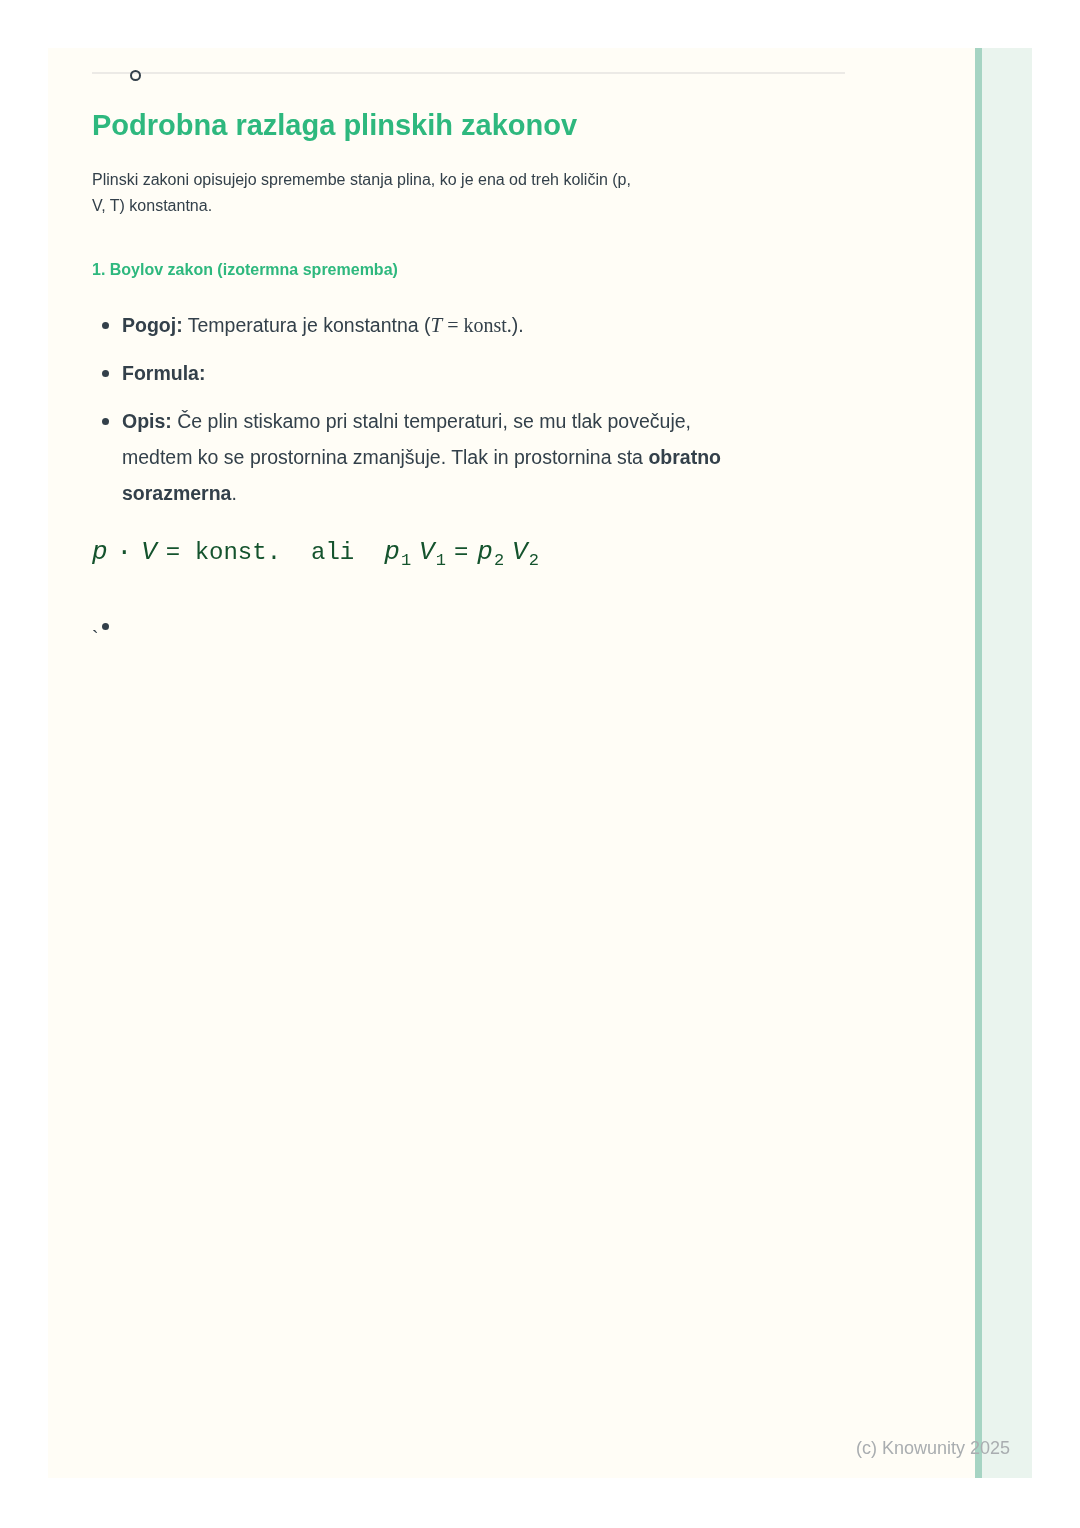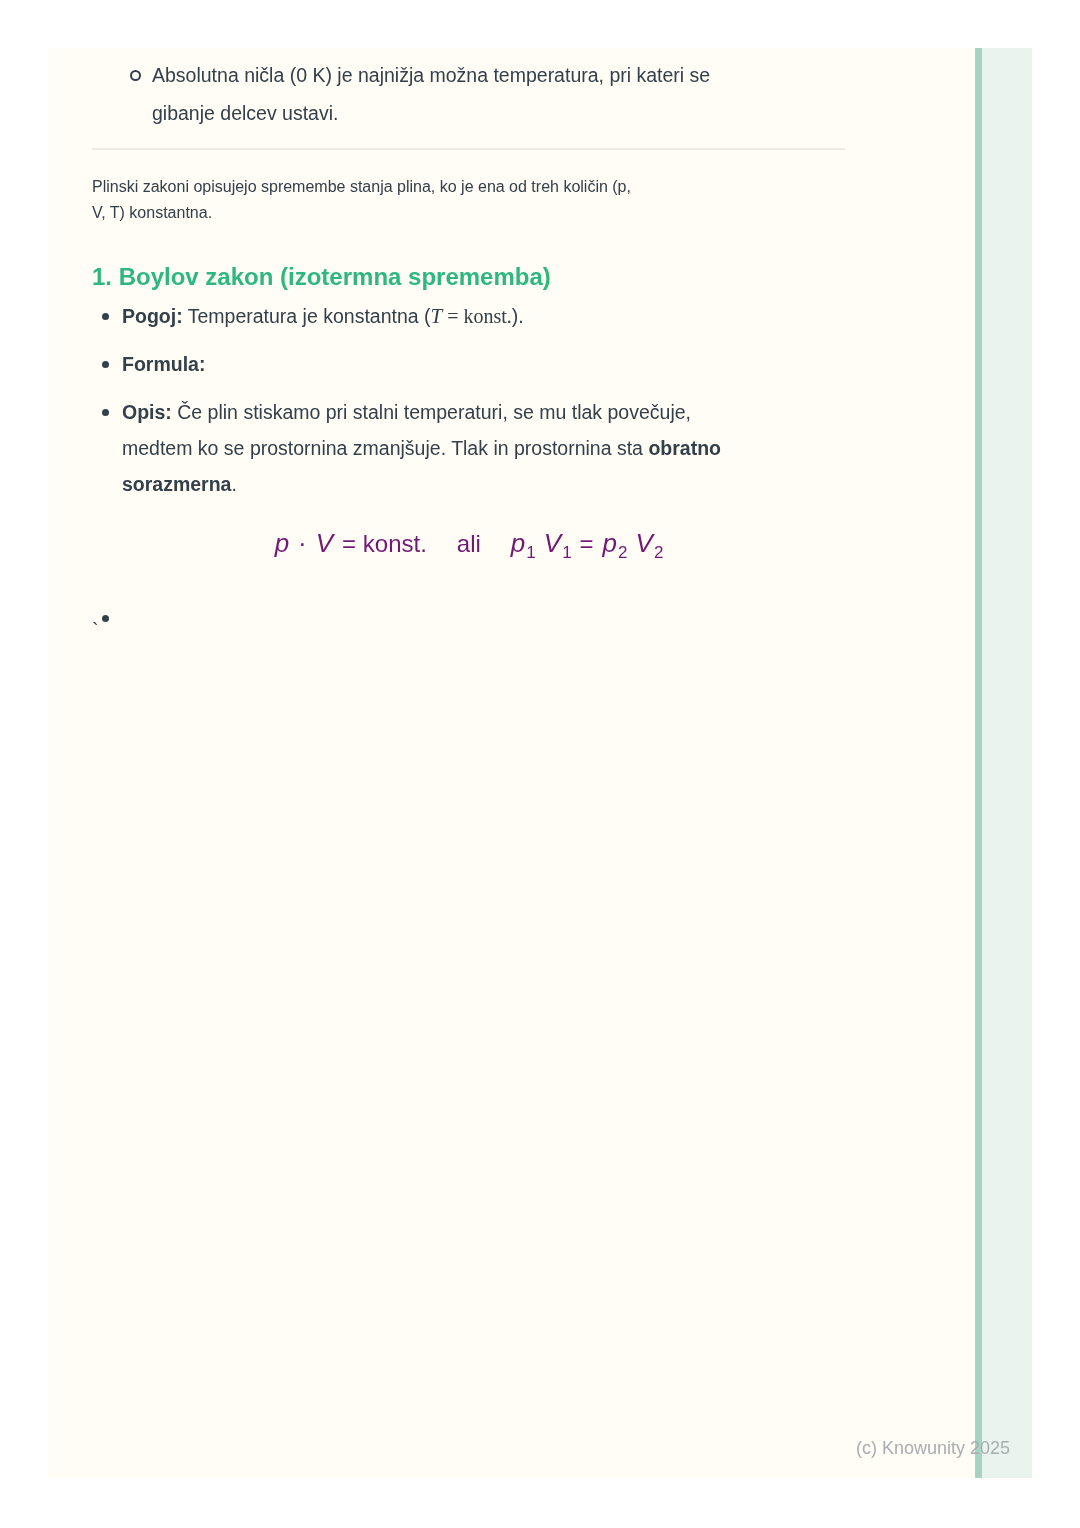--- a/index.html
+++ b/index.html
@@ -74,29 +74,29 @@
     margin: 33px 0 0 0;
     line-height: 36px;
   }
   p.lead {
     font-size: 16px;
     line-height: 26px;
     margin: 24px 0 0 0;
     white-space: pre-line;
   }
   h2.subsection-title {
-    font-size: 24px;
+    font-size: 16px;
     font-weight: 700;
     color: #2eb87e;
     margin: 36px 0 0 0;
     line-height: 30px;
   }
   ul.blist {
     list-style: none;
-    margin: 6px 0 0 0;
+    margin: 22px 0 0 0;
     padding: 0;
   }
   ul.blist.tight { margin-top: 36px; }
   .item {
     display: flex;
     font-size: 19.5px;
     line-height: 36px;
     margin-bottom: 12px;
   }
   .marker {
@@ -121,25 +121,25 @@
     font-family: "Liberation Serif", "DejaVu Serif", serif;
     font-style: italic;
     font-size: 21px;
   }
   .mrm {
     font-family: "Liberation Serif", "DejaVu Serif", serif;
     font-size: 20px;
   }
   .formula {
     margin: 24px 0 0 0;
-    text-align: center;
-    font-family: Liberation Sans, sans-serif;
+    text-align: left;
+    font-family: Liberation Mono, monospace;
     font-size: 26px;
     line-height: 34px;
-    color: #701a75;
+    color: #14532d;
   }
   .formula .fi { font-style: italic; }
   .formula .frm { font-size: 24px; }
   .formula sub {
     font-size: 17px;
     vertical-align: baseline;
     position: relative;
     top: 6px;
     left: 1px;
   }
@@ -162,26 +162,25 @@
 </head>
 <body>
 
 <div class="card">
   <div class="stripe"></div>
 
   <div class="content">
 
     <div class="sub-item">
       <span class="sub-marker"></span>
-      <span class="btext">Absolutna ničla (0 K) je najnižja možna temperatura, pri kateri se
-gibanje delcev ustavi.</span>
     </div>
 
     <hr class="divider">
 
+    <h1 class="section-title">Podrobna razlaga plinskih zakonov</h1>
 
     <p class="lead">Plinski zakoni opisujejo spremembe stanja plina, ko je ena od treh količin (p,
 V, T) konstantna.</p>
 
     <h2 class="subsection-title">1. Boylov zakon (izotermna sprememba)</h2>
 
     <ul class="blist">
       <li class="item">
         <span class="marker"></span>
         <span class="btext"><strong>Pogoj:</strong><span> Temperatura je konstantna (</span><span class="mvar">T</span><span class="mrm"> = konst.</span><span>).</span></span>

